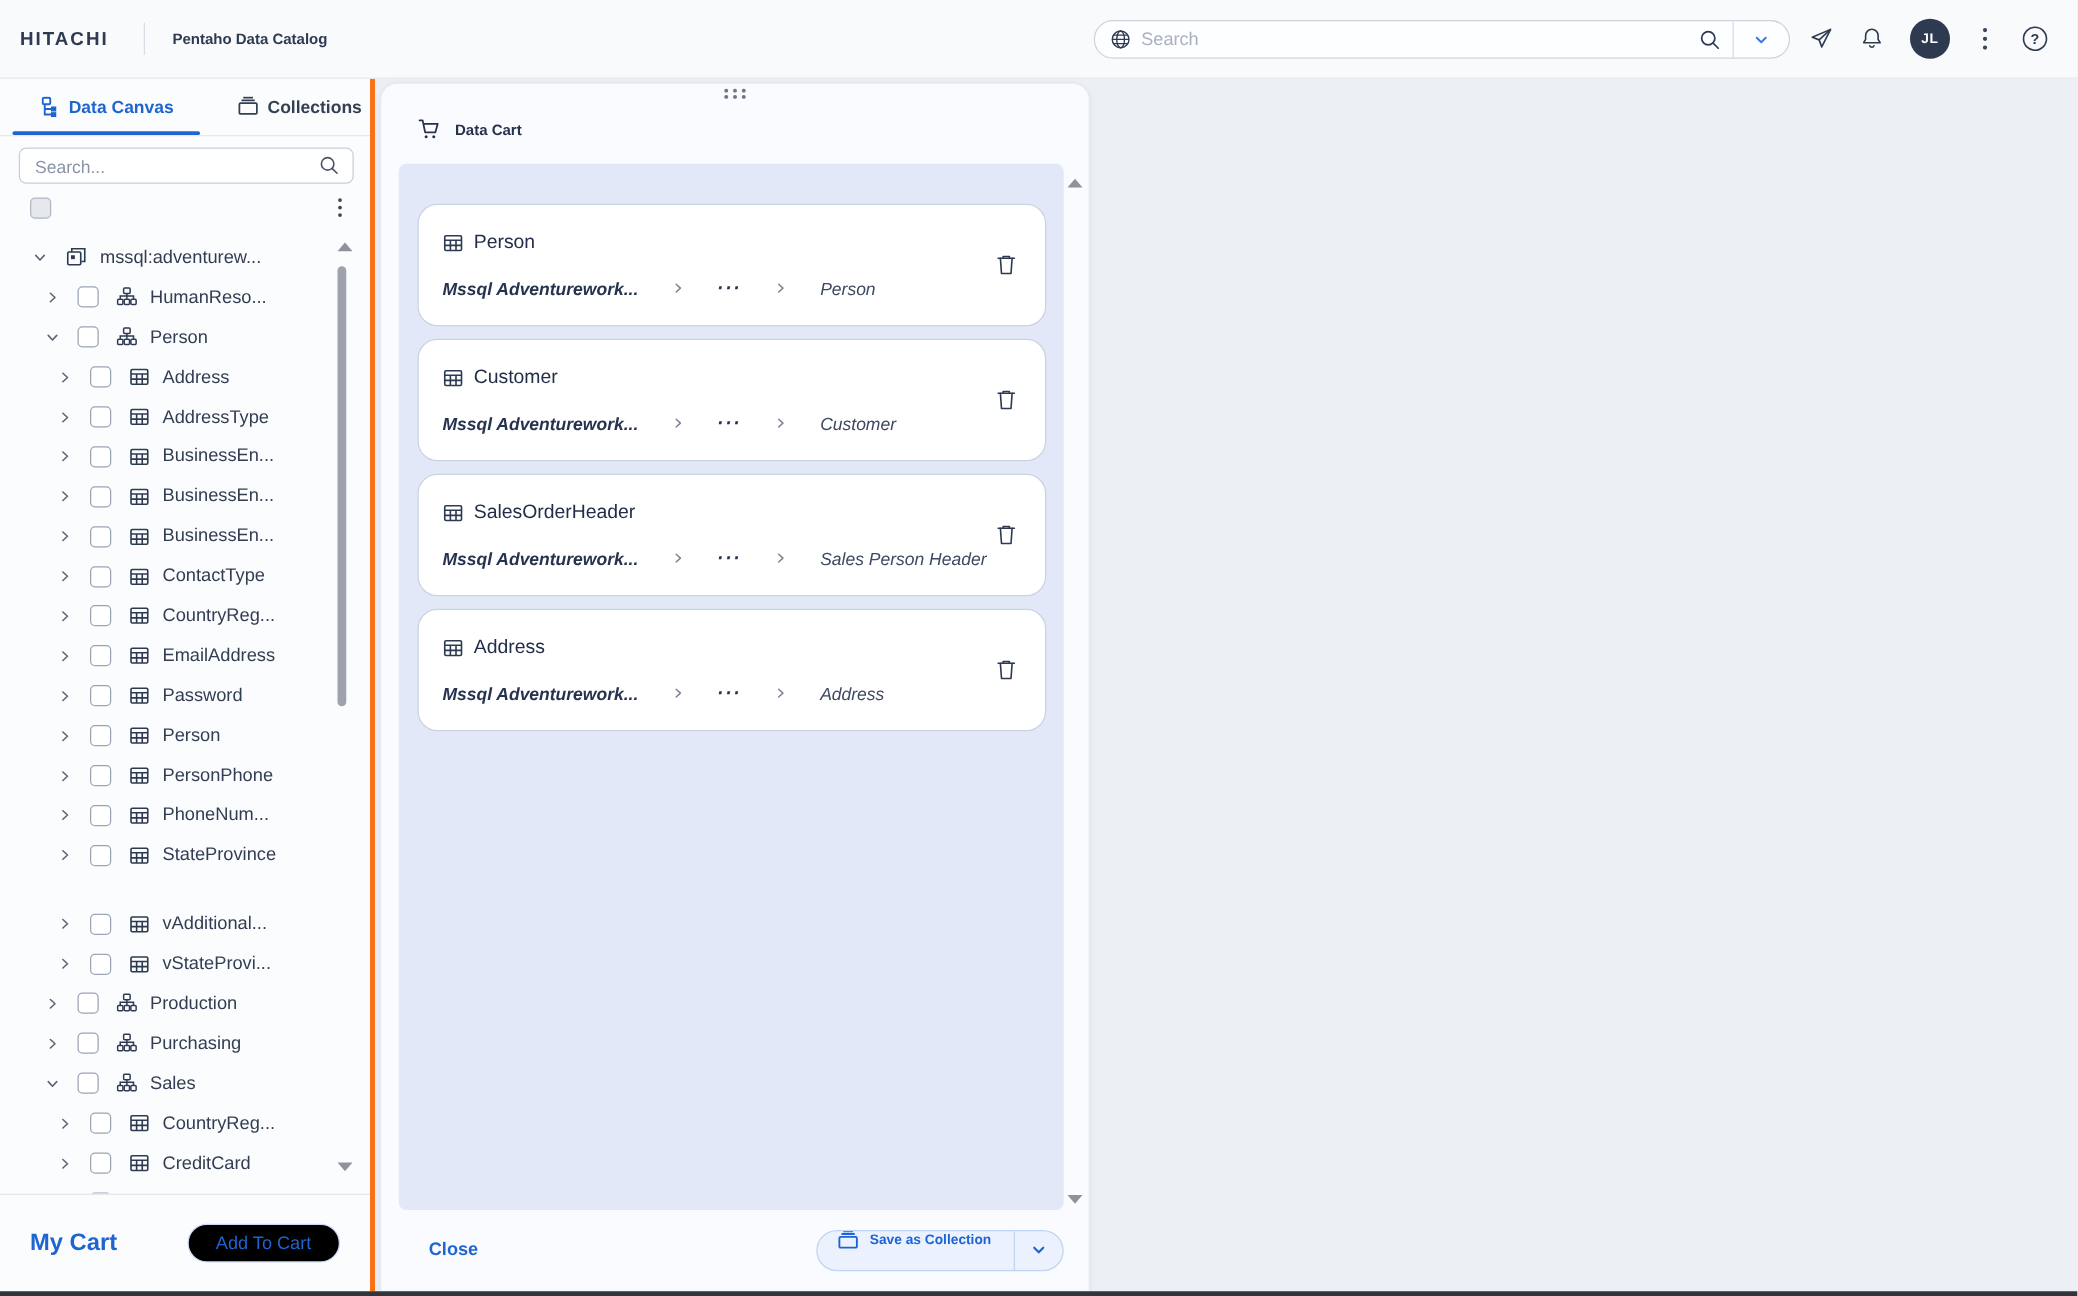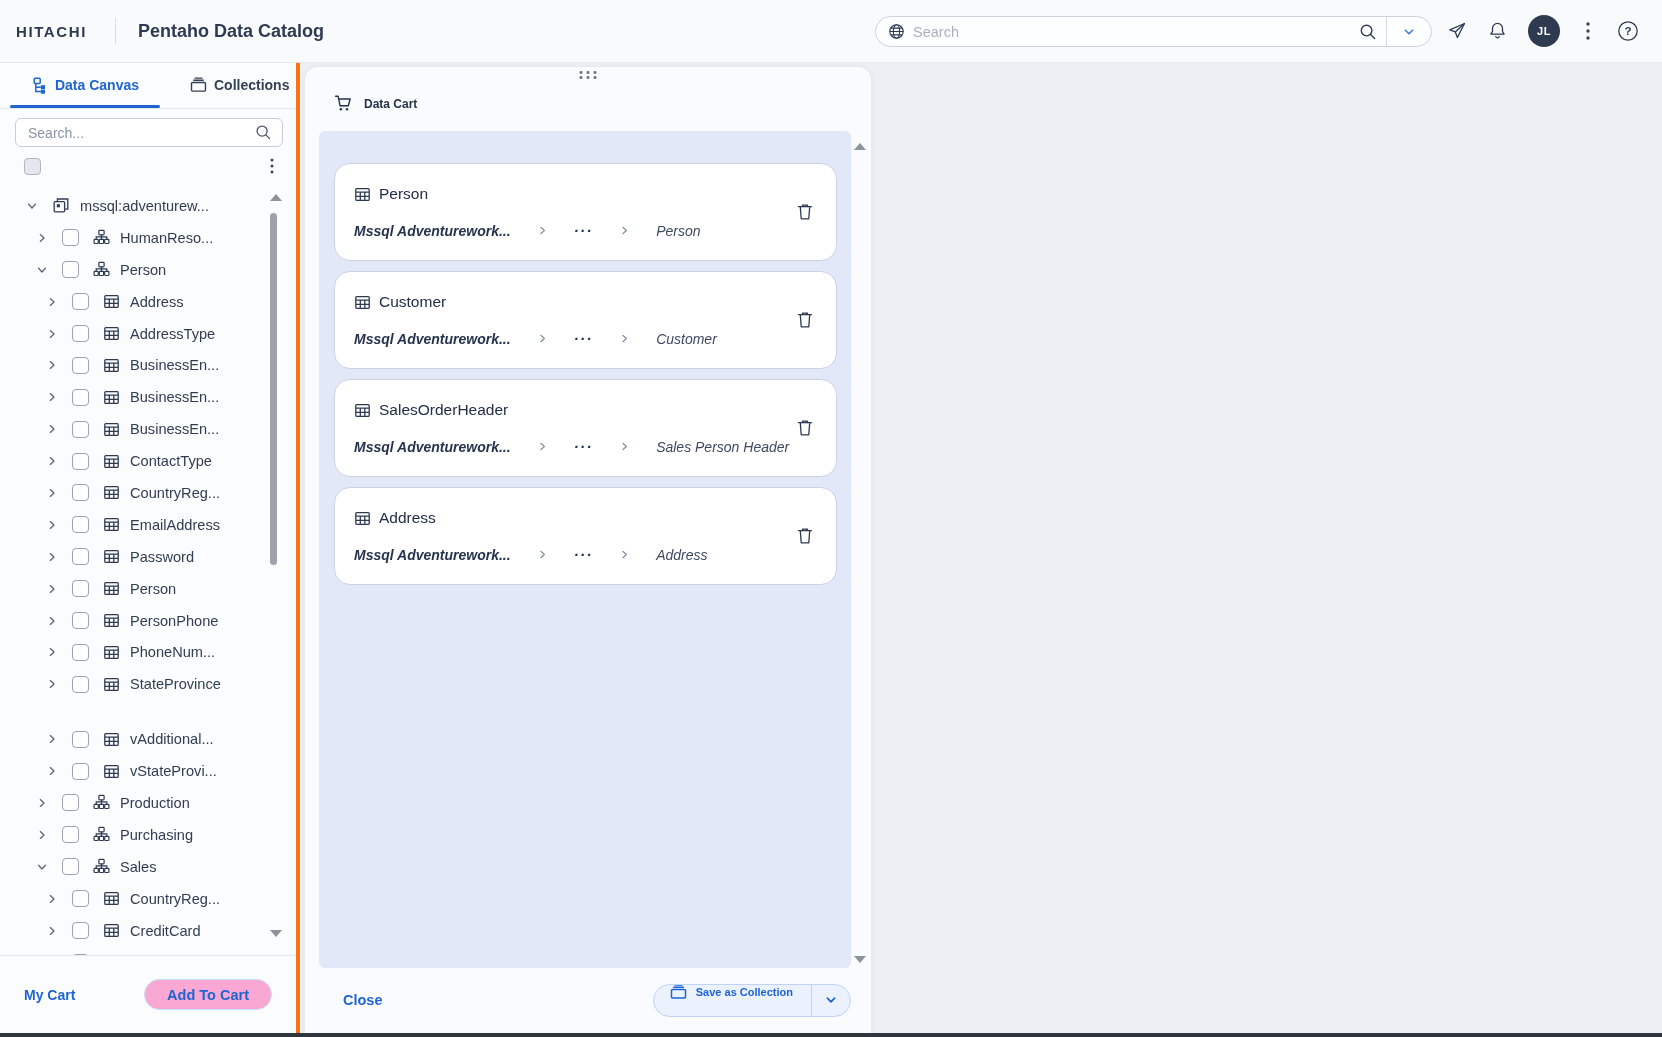--- a/index.html
+++ b/index.html
@@ -6,21 +6,21 @@
   body{width:1662px;height:1037px;position:relative;overflow:hidden;
        font-family:"Liberation Sans",sans-serif;background:#ECEFF4;color:#2E3A52;}
   svg{display:block;}
   button{font-family:inherit;cursor:pointer;}
 
   
   .topbar{position:absolute;left:0;top:0;width:1662px;height:62px;background:#F8FAFC;
           border-bottom:1px solid #E4E8EF;display:flex;align-items:center;z-index:5;}
   .brand{margin-left:16px;font-size:15px;font-weight:bold;letter-spacing:1.6px;color:#2E3A52;}
   .brand-divider{width:1px;height:26px;background:#D9DEE6;margin-left:28px;}
-  .app-title{margin-left:22px;font-size:18px;font-weight:700;color:#2E3A52;}
+  .app-title{margin-left:22px;font-size:12px;font-weight:700;color:#2E3A52;}
   .search-pill{position:absolute;left:875px;top:16px;width:557px;height:31px;box-sizing:border-box;
                border:1px solid #CDD3DE;border-radius:16px;background:#FDFEFF;display:flex;align-items:center;}
   .search-pill .globe{margin-left:12px;display:flex;}
   .search-pill input{border:none;outline:none;background:transparent;flex:1;font-size:14.5px;
                      color:#3A4557;padding:0 8px;min-width:0;}
   .search-pill input::placeholder{color:#A9B1BF;}
   .pill-mag{width:36px;display:flex;justify-content:center;}
   .pill-div{width:1px;height:29px;background:#D5DBE4;}
   .pill-caret{width:44px;display:flex;justify-content:center;}
   .topbar-icons{position:absolute;right:0;top:0;height:62px;display:flex;align-items:center;padding-right:23px;}
@@ -55,23 +55,23 @@
   .tlabel{margin-left:10px;font-size:14.6px;color:#323D52;white-space:nowrap;}
 
   .tri-up{width:0;height:0;border-left:6px solid transparent;border-right:6px solid transparent;border-bottom:7px solid #8D929B;}
   .tri-down{width:0;height:0;border-left:6px solid transparent;border-right:6px solid transparent;border-top:7px solid #8D929B;}
   .sb-up{position:absolute;right:14px;top:132px;}
   .sb-down{position:absolute;right:14px;top:868px;}
   .sb-thumb{position:absolute;right:19px;top:151px;width:7px;height:352px;background:#9DA2AB;border-radius:4px;}
 
   .sidebar-footer{position:absolute;left:0;right:0;bottom:0;height:78px;border-top:1px solid #E4E8EF;
                   display:flex;align-items:center;padding:0 24px;box-sizing:border-box;background:#FBFCFE;}
-  .my-cart{color:#1E65D0;font-weight:700;font-size:14px;background:none;border:none;padding:0;}
-  .add-cart-btn{margin-left:auto;height:31px;padding:0 22px;border-radius:16px;background:#f9a8d4;
-                border:1px solid #CBDAF6;color:#1E65D0;font-weight:700;font-size:14.5px;display:flex;align-items:center;}
+  .my-cart{color:#1E65D0;font-weight:700;font-size:19px;background:none;border:none;padding:0;}
+  .add-cart-btn{margin-left:auto;height:31px;padding:0 22px;border-radius:16px;background:#000000;
+                border:1px solid #CBDAF6;color:#1E65D0;font-weight:400;font-size:14.5px;display:flex;align-items:center;}
 
   
   .main{position:absolute;left:301px;top:62px;right:0;bottom:4px;background:#ECEFF4;}
   .panel{position:absolute;left:3px;top:4px;width:568px;bottom:0;background:#FAFBFE;border:1px solid #E7EAF1;
          border-bottom:none;border-radius:14px 14px 0 0;box-shadow:0 1px 4px rgba(40,50,80,.07);box-sizing:border-box;}
   .drag-handle{position:absolute;top:4px;left:50%;transform:translateX(-50%);
                display:grid;grid-template-columns:repeat(3,3px);grid-template-rows:repeat(2,3px);gap:2px 4px;}
   .drag-handle i{width:2.6px;height:2.6px;border-radius:50%;background:#6E7788;}
   .panel-header{position:absolute;top:27px;left:29px;display:flex;align-items:center;gap:11px;}
   .panel-title{font-size:12px;font-weight:700;color:#26314B;}

